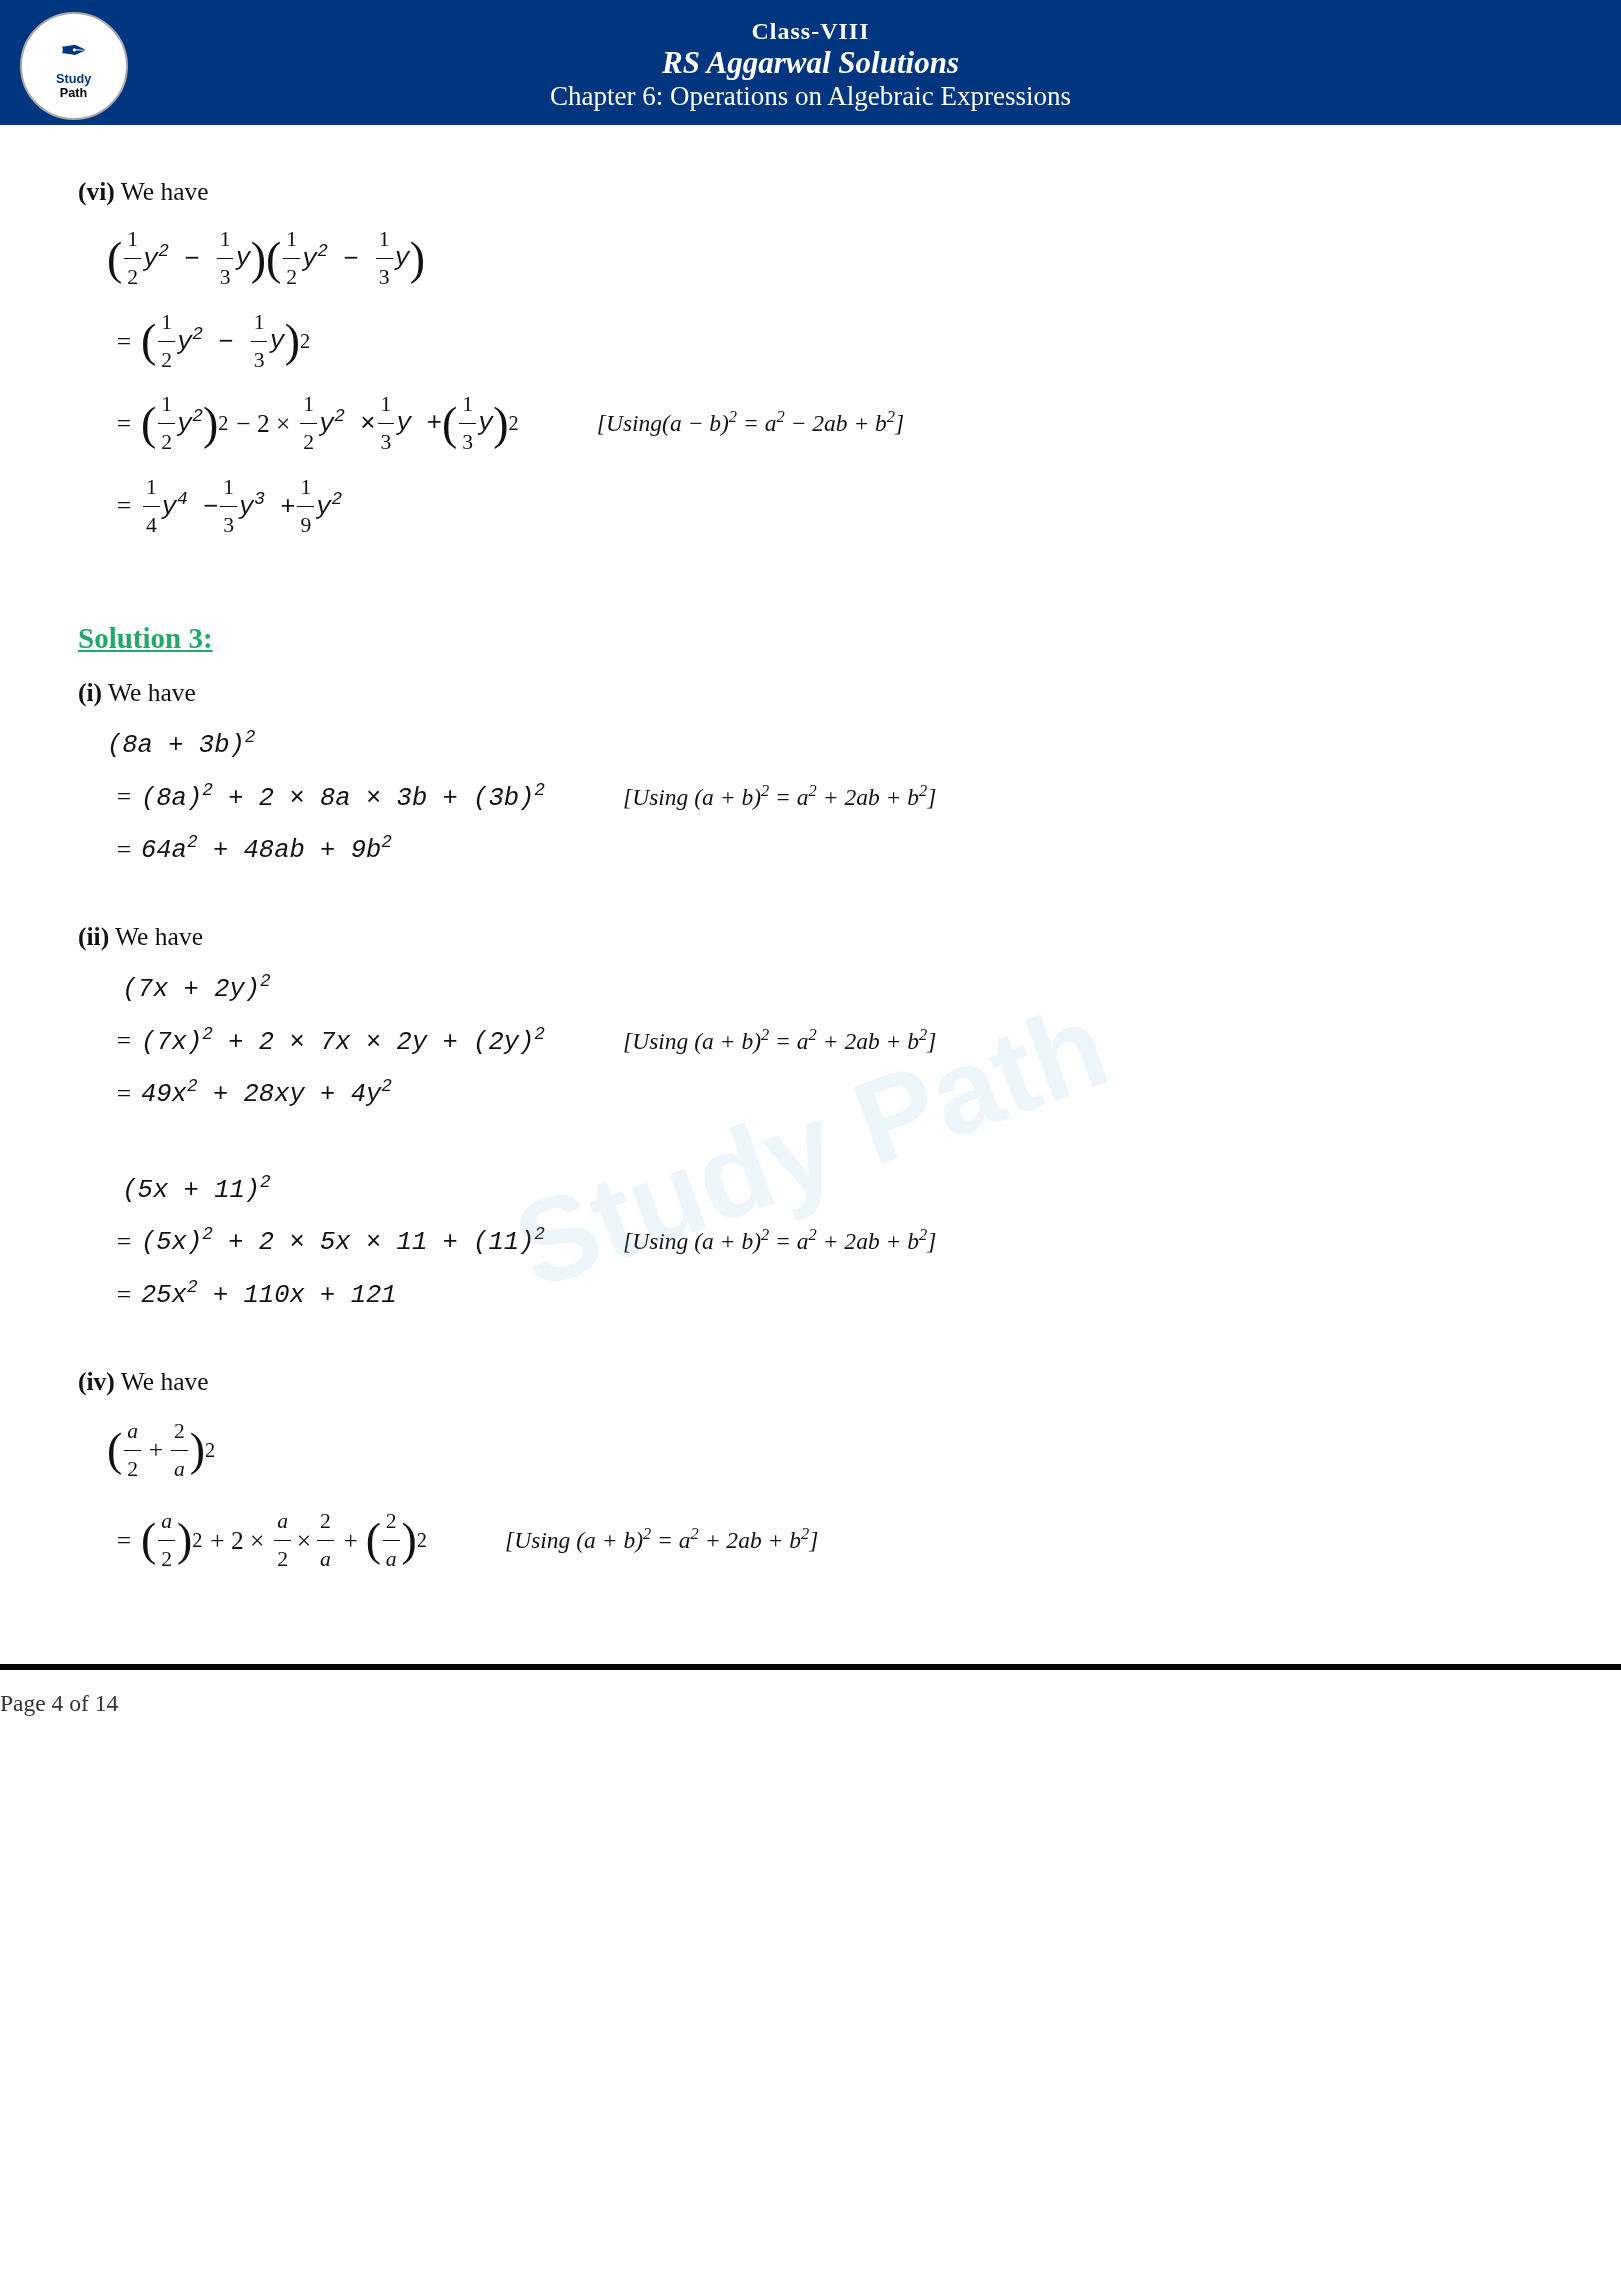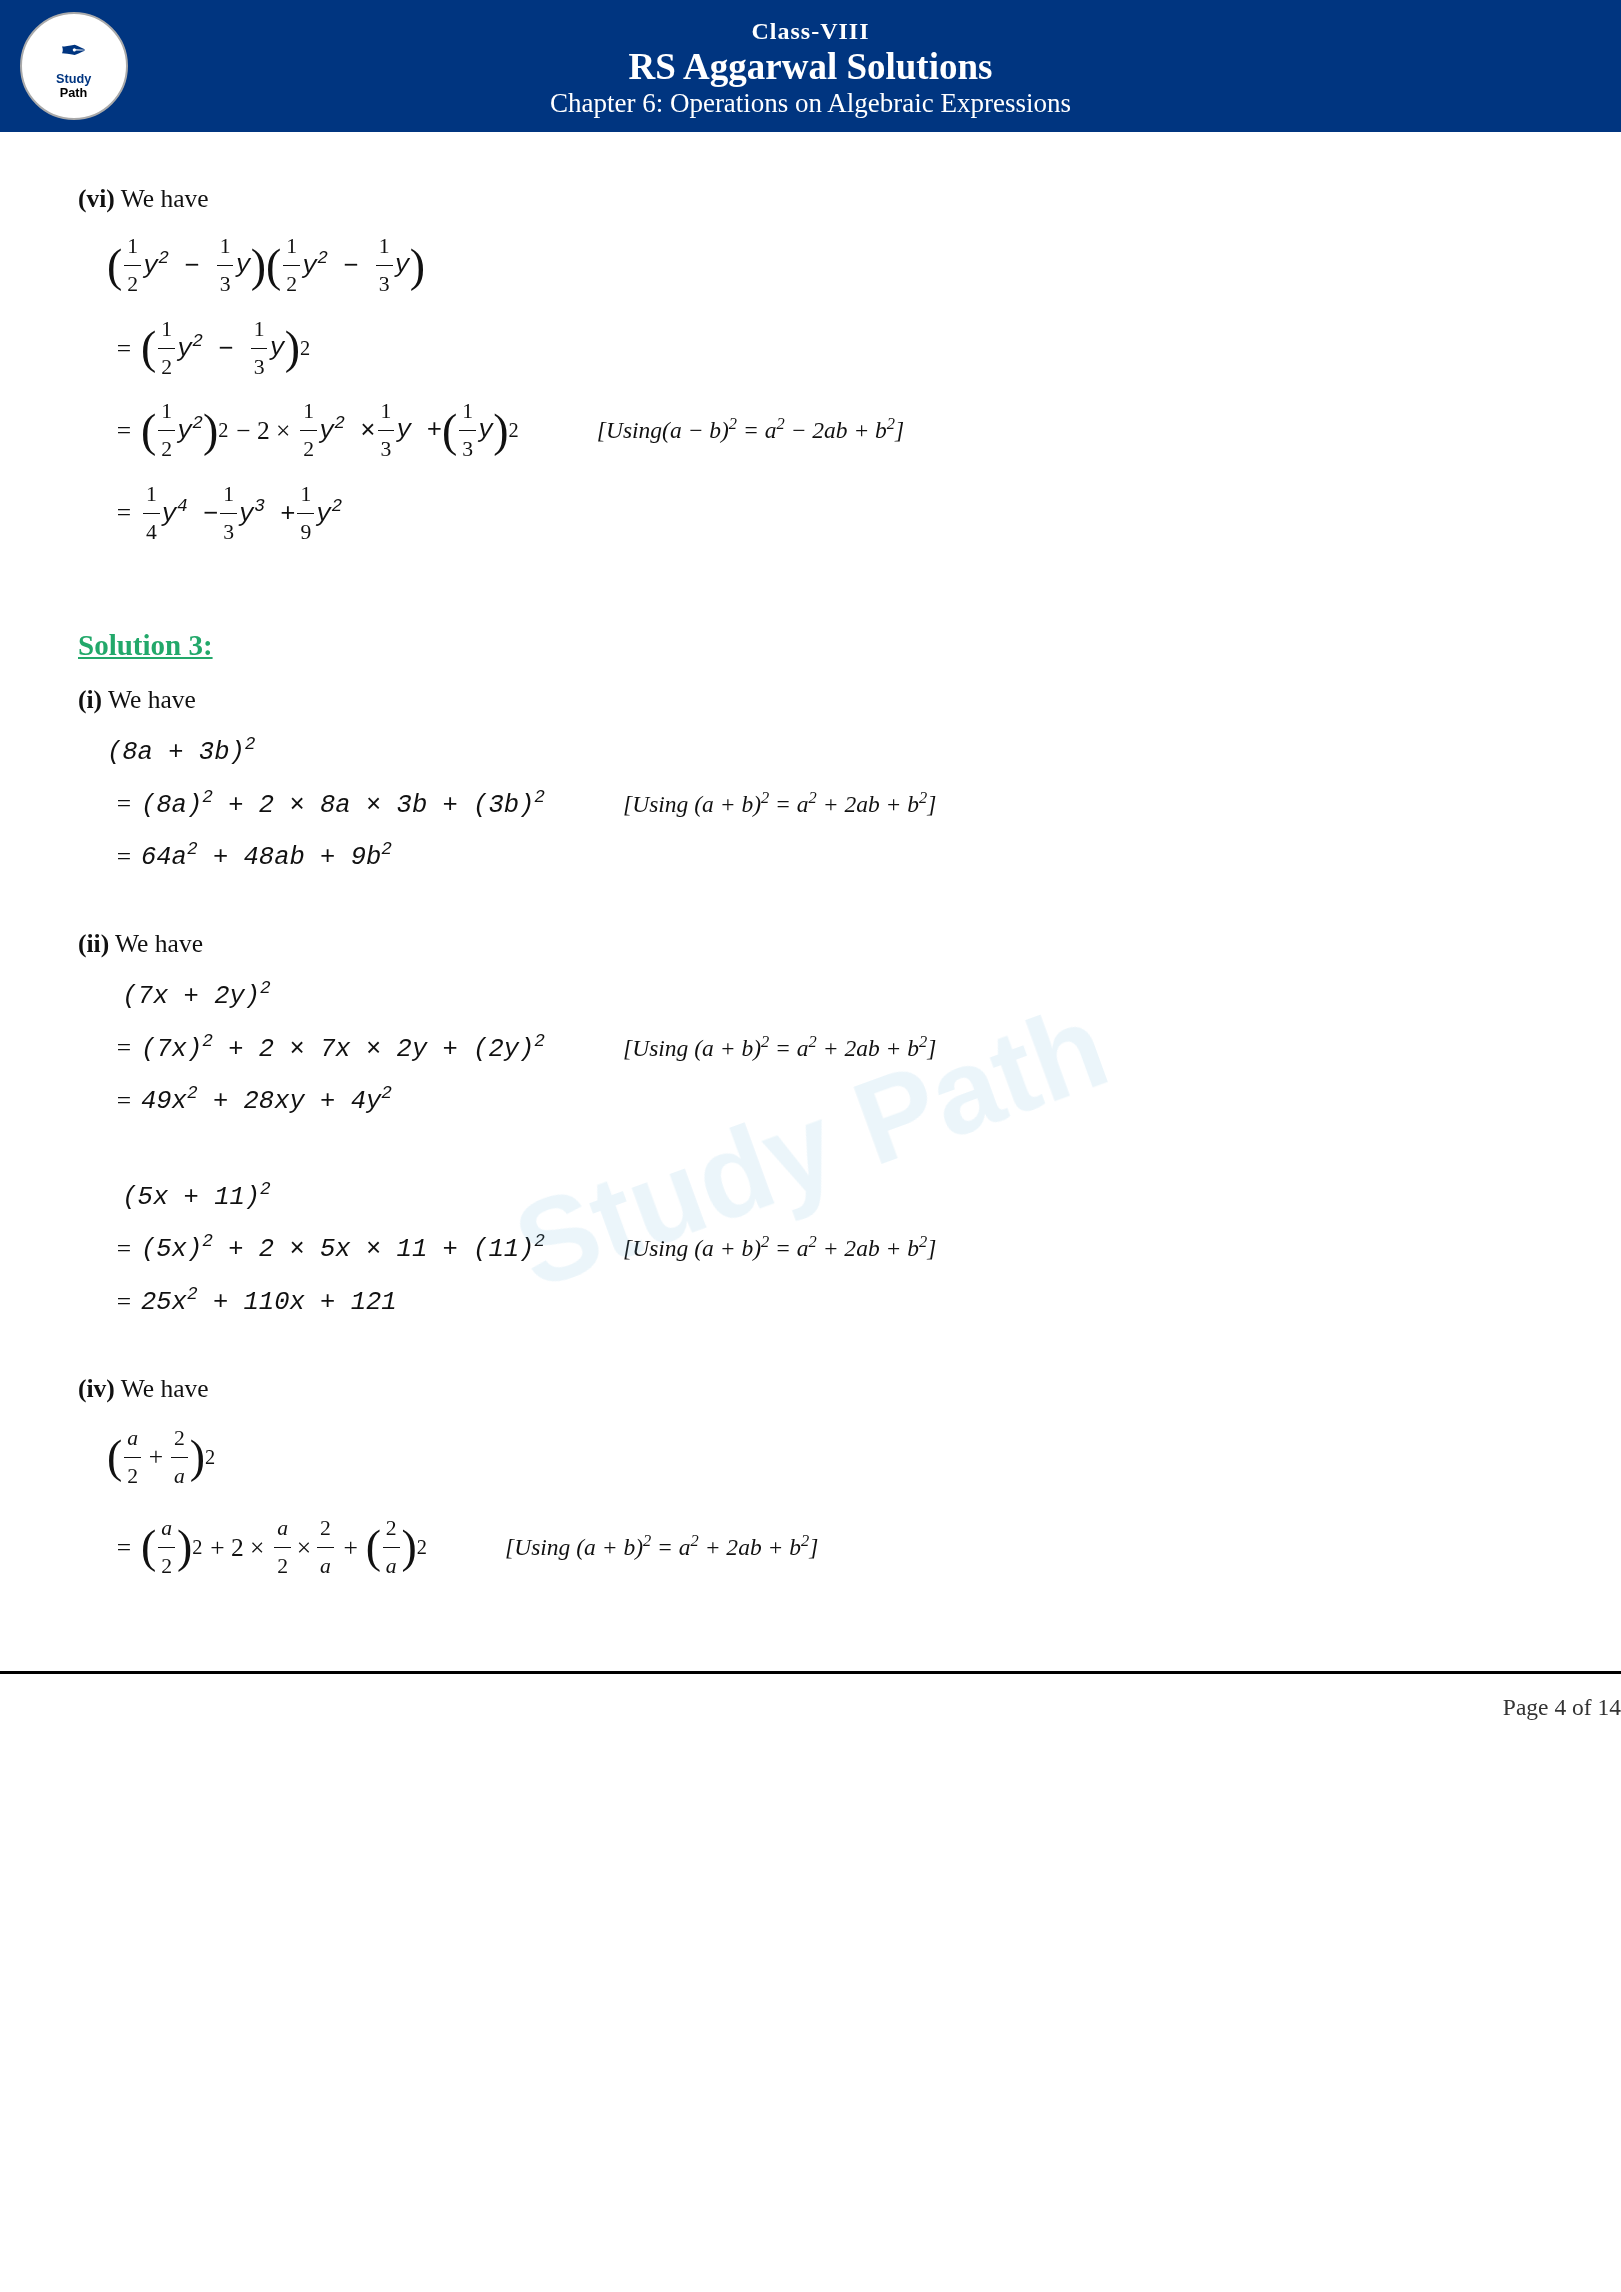--- a/index.html
+++ b/index.html
@@ -19,22 +19,23 @@
       text-align: center;
       padding: 17.6px 9.8px 13.7px 9.8px;
       position: relative;
     }
     .header-title-1 {
       font-size: 24px;
       font-weight: bold;
       letter-spacing: 1px;
     }
     .header-title-2 {
-      font-size: 37px;
-      font-weight: bold;
+      font-size: 31px;
+      font-weight: bold;
+      font-style: italic;
     }
     .header-title-3 {
       font-size: 27px;
       font-weight: normal;
     }
 
     
     .logo-area {
       position: absolute;
       top: 11.8px;
@@ -135,25 +136,25 @@
       color: rgba(100, 180, 220, 0.13);
       font-family: Arial, sans-serif;
       font-weight: bold;
       pointer-events: none;
       white-space: nowrap;
       z-index: 100;
     }
 
     
     .footer {
-      text-align: right;
+      text-align: left;
       font-size: 23.5px;
       color: #333;
       padding: 19.6px 0 9.8px 0;
-      border-top: 3px solid #000000;
+      border-top: 6px solid #000000;
       margin-top: 19.6px;
     }
 
     
     .frac {
       display: inline-flex;
       flex-direction: column;
       align-items: center;
       vertical-align: middle;
       margin: 0 2px;

